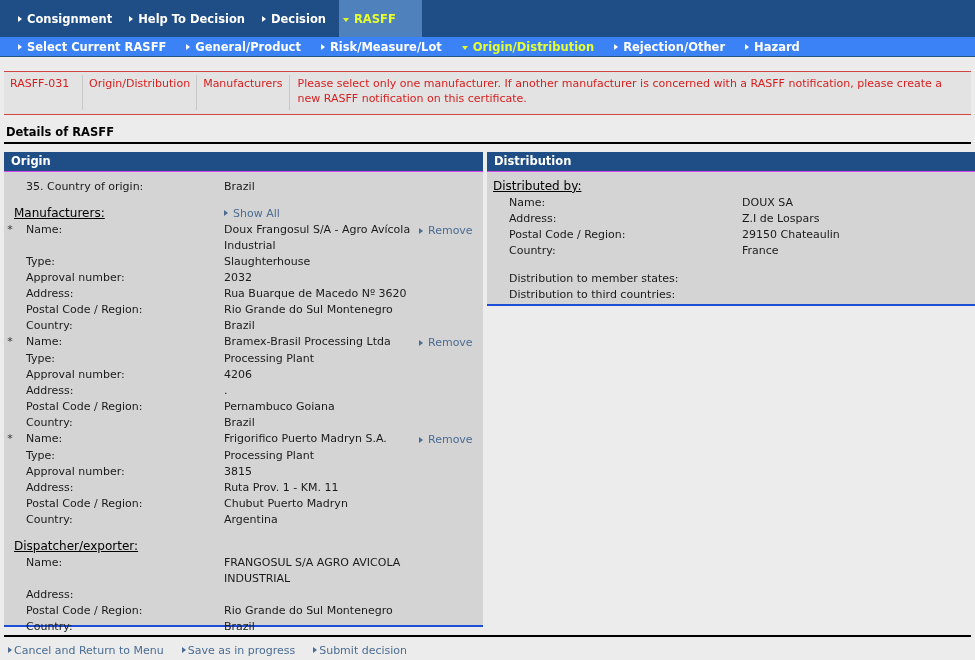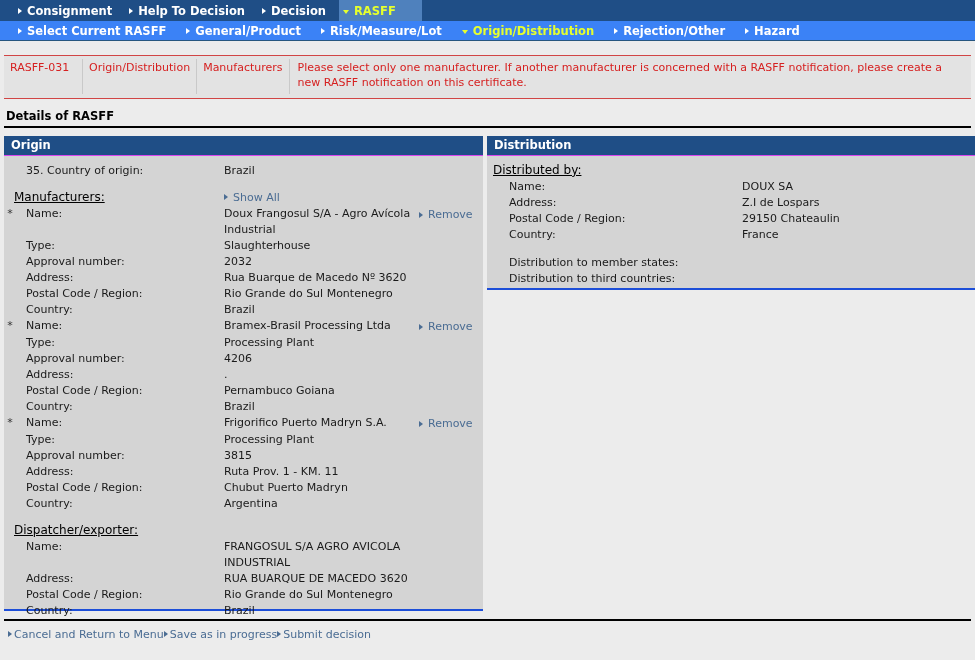--- a/index.html
+++ b/index.html
@@ -12,21 +12,21 @@
     height: 660px;
     background: #ececec;
     font-family: "DejaVu Sans", "Liberation Sans", sans-serif;
     font-size: 11px;
     color: #1a1a1a;
     overflow: hidden;
   }
 
   
   .nav-primary {
-    height: 21px;
+    height: 37px;
     background: #1f4e86;
     display: flex;
     align-items: stretch;
     padding-left: 14px;
     box-sizing: border-box;
   }
   .nav-primary .nav-item {
     display: flex;
     align-items: center;
     padding: 0 13px 0 4px;
@@ -231,20 +231,21 @@
   
   .bottom-rule {
     border-top: 2px solid #000;
     margin: 8px 4px 0 4px;
     height: 0;
   }
   .actions {
     display: flex;
     align-items: center;
     padding: 7px 0 0 8px;
+    gap: 18px;
   }
   .actions .link {
     display: inline-flex;
     align-items: center;
     font-size: 11px;
   }
   .actions .arrow-r { margin-right: 2px; }
 </style>
 </head>
 <body>
@@ -446,21 +447,20 @@
         <span class="head-cell section-label">Dispatcher/exporter:</span>
       </div>
       <div class="frow">
         <span class="fstar"></span>
         <span class="flabel">Name:</span>
         <span class="fvalue">FRANGOSUL S/A AGRO AVICOLA INDUSTRIAL</span>
       </div>
       <div class="frow">
         <span class="fstar"></span>
         <span class="flabel">Address:</span>
-        <span class="fvalue">RUA BUARQUE DE MACEDO 3620</span>
       </div>
       <div class="frow">
         <span class="fstar"></span>
         <span class="flabel">Postal Code / Region:</span>
         <span class="fvalue">Rio Grande do Sul Montenegro</span>
       </div>
       <div class="frow">
         <span class="fstar"></span>
         <span class="flabel">Country:</span>
         <span class="fvalue">Brazil</span>

